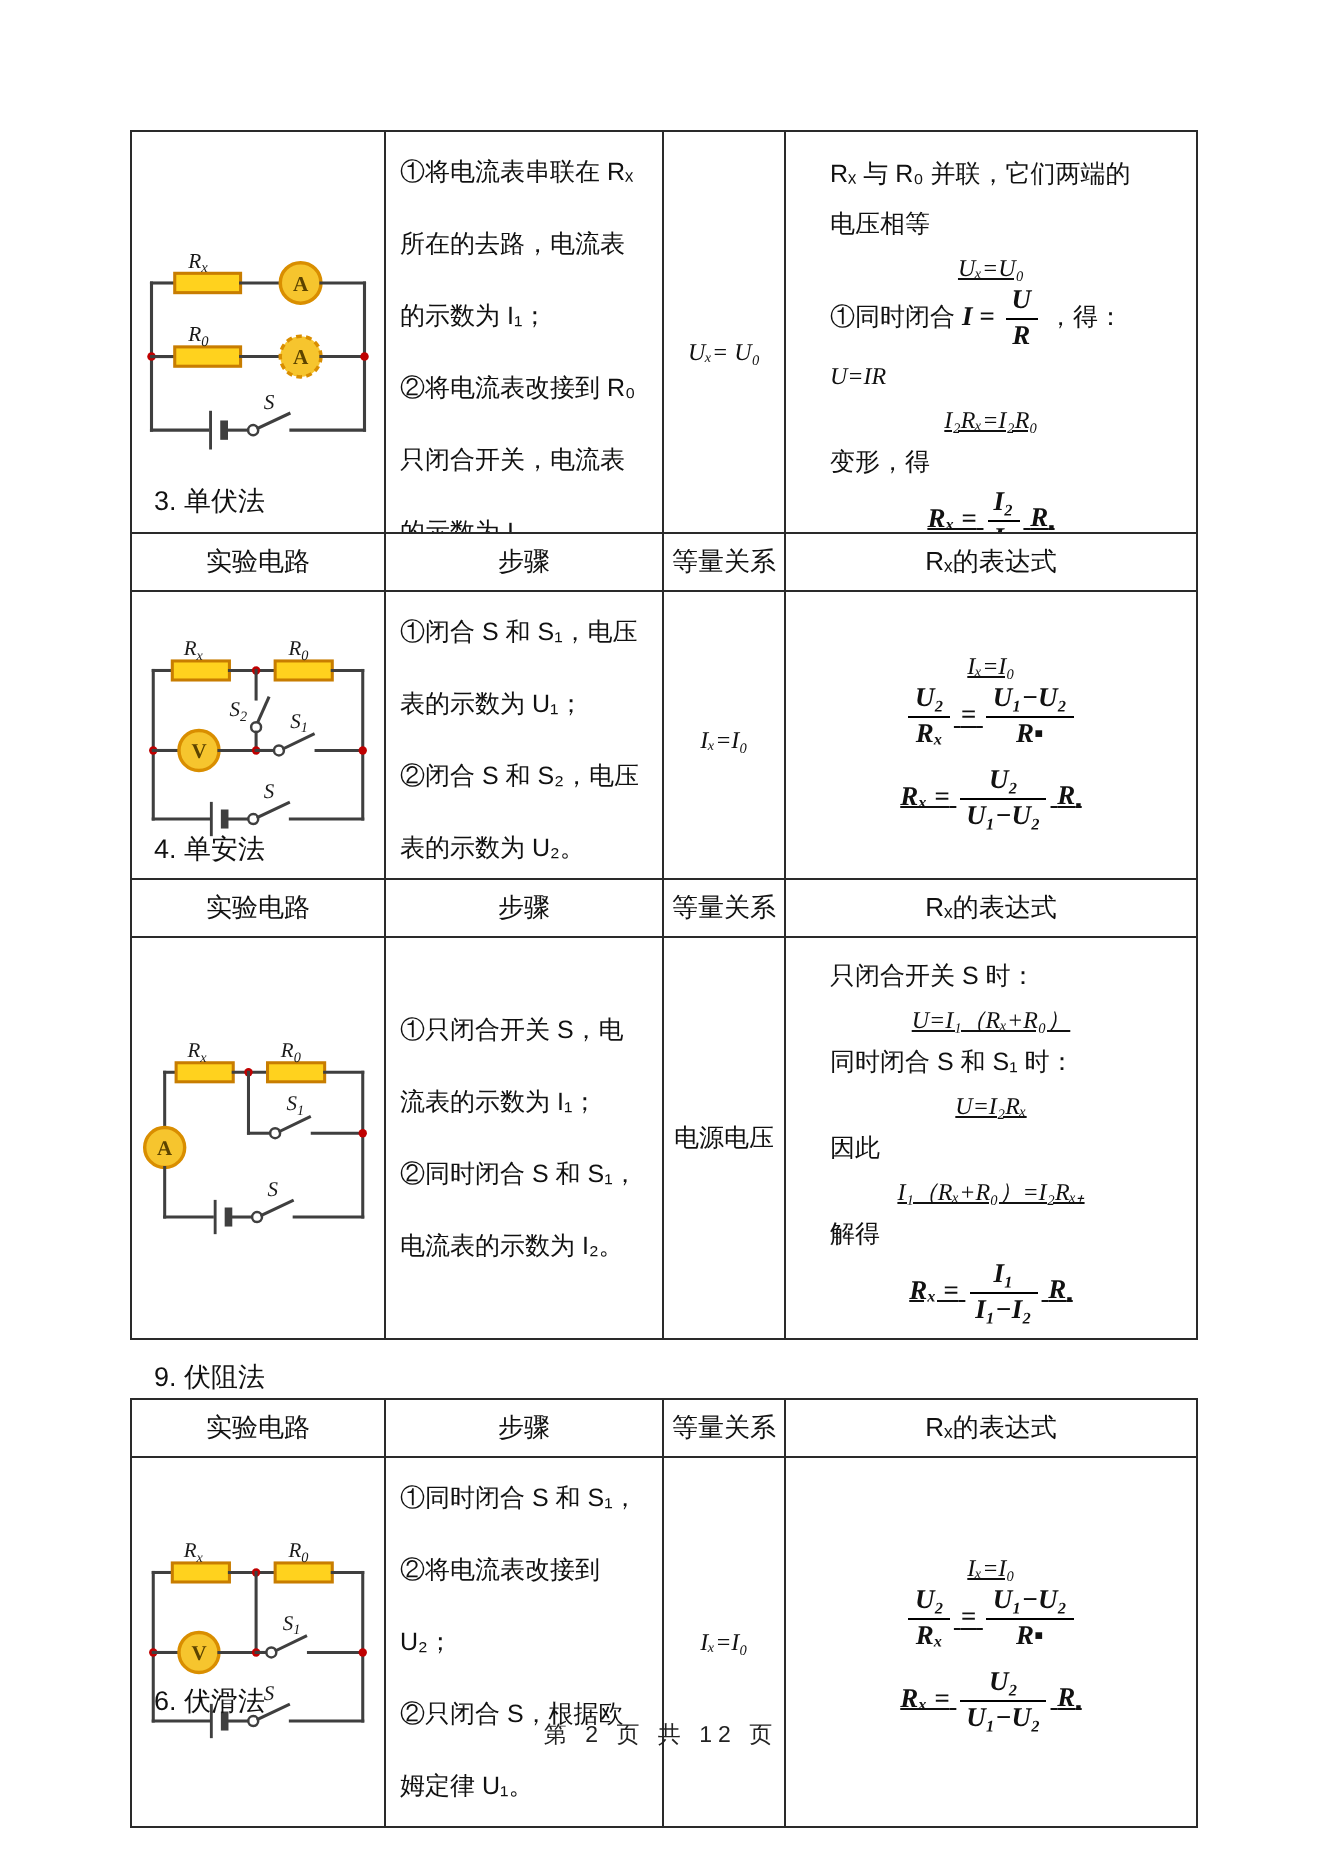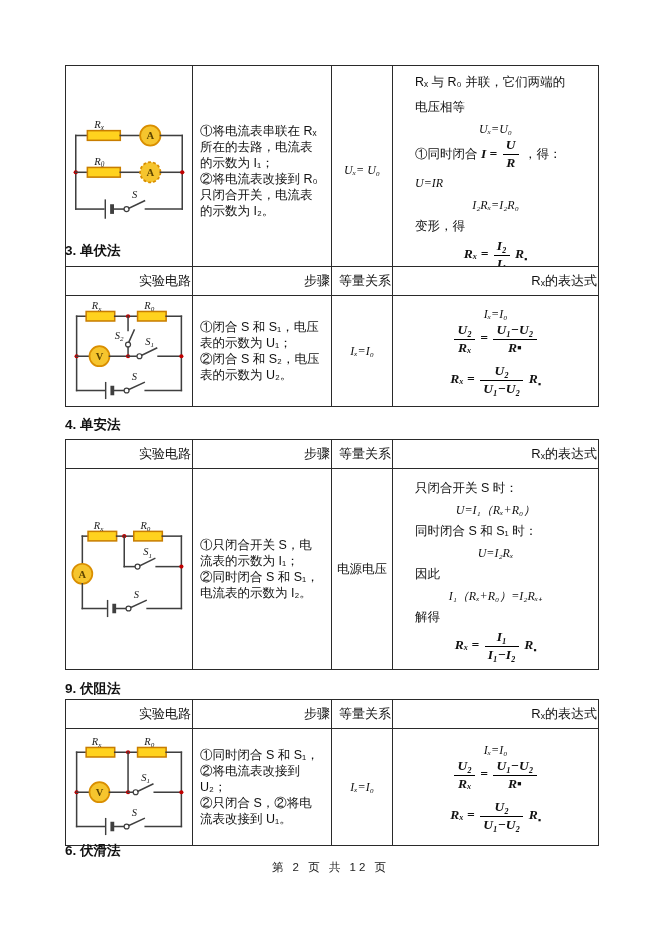--- a/index.html
+++ b/index.html
@@ -1,34 +1,34 @@
 <!DOCTYPE html>
 <html style="--resistor-fill: #ffd21e; --resistor-stroke: #c87d00; --meter-fill: #f6c52e; --meter-stroke: #d98e00; --meter-text: #5c4400; --wire: #3f3f3f; --dot: #c00000;"><head>
 <meta charset="utf-8">
 <style>
   html,body{margin:0;padding:0;background:#fff;}
   .page{position:relative;width:661px;height:935px;background:#fff;overflow:hidden;
         font-family:"Liberation Sans",sans-serif;color:#111;}
   
   table.tb{border-collapse:collapse;table-layout:fixed;}
   table.tb td,table.tb th{border:1.4px solid #2a2a2a;overflow:hidden;}
-  th.hd{height:26px;font-weight:normal;font-size:13px;text-align:right;background:#fff;}
+  th.hd{height:26px;font-weight:normal;font-size:13px;text-align:center;background:#fff;}
   td.circ{text-align:center;vertical-align:middle;padding:2px;}
-  td.steps{vertical-align:middle;padding:2px 7px;font-size:12.5px;line-height:16px;text-align:left;}
+  td.steps{vertical-align:middle;padding:2px 7px;font-size:12.5px;line-height:36px;text-align:left;}
   td.rel{text-align:center;vertical-align:middle;font-size:12.5px;padding:2px;}
   td.expr{vertical-align:middle;padding:4px 22px;font-size:12.5px;}
   .txt{text-align:left;line-height:25px;}
-  .ctr{text-align:center;margin:0 0;line-height:18px;}
+  .ctr{text-align:center;margin:0 0;line-height:18px;text-decoration:underline;}
   .serif-eq{font-family:"Liberation Serif",serif;font-style:italic;font-size:12px;}
   .bmath{font-family:"Liberation Serif",serif;font-style:italic;font-weight:bold;font-size:13.5px;}
   .frac{display:inline-block;vertical-align:middle;text-align:center;margin:0 2px;}
   .frac .fnum{display:block;padding:0 3px 1px 3px;border-bottom:1.4px solid #000;line-height:1.1;}
   .frac .fden{display:block;padding:1px 3px 0 3px;line-height:1.1;}
   sub{font-size:9px;}
-  .sec-title{position:absolute;left:65px;font-size:13.5px;font-weight:bold;}
+  .sec-title{position:absolute;left:77px;font-size:13.5px;font-weight:normal;}
   .footer{position:absolute;left:0;top:860px;width:100%;text-align:center;font-size:11.5px;
           letter-spacing:3px;color:#222;}
   
   svg.ckt{display:block;margin:0 auto;}
   .wire{stroke:var(--wire);stroke-width:1.6;fill:none;stroke-linecap:square;}
   .res{fill:var(--resistor-fill);stroke:var(--resistor-stroke);stroke-width:1.6;}
   .meter{fill:var(--meter-fill);stroke:var(--meter-stroke);stroke-width:1.8;}
   .meter.dashed{stroke-dasharray:3 2.2;}
   .dot{fill:var(--dot);stroke:none;}
   .batt-thin{stroke:var(--wire);stroke-width:1.5;}
@@ -314,21 +314,21 @@
           <line class="batt-thick" x1="45.5" y1="89" x2="45.5" y2="99"></line>
           <line class="wire" x1="47.5" y1="94" x2="58" y2="94"></line>
           <circle class="swc" cx="60.5" cy="94" r="2.6"></circle>
           <line class="wire" x1="63" y1="93" x2="79" y2="85.5"></line>
           <line class="wire" x1="80" y1="94" x2="118" y2="94"></line>
           <text class="clabel" x="66" y="83">S</text>
         </svg>
       </td>
       <td class="steps">
         <div>①同时闭合 S 和 S₁，②将电流表改接到 U₂；</div>
-        <div>②只闭合 S，②将电流表改接到 U₁。</div>
+        <div>②只闭合 S，根据欧姆定律 U₁。</div>
       </td>
       <td class="rel">
         <span class="serif-eq">Iₓ=I₀</span>
       </td>
       <td class="expr">
         <div class="ctr serif-eq">Iₓ=I₀</div>
         <div class="ctr bmath">
           <span class="frac"><span class="fnum">U₂</span><span class="fden">Rₓ</span></span>
           <span>=</span>
           <span class="frac"><span class="fnum">U₁−U₂</span><span class="fden">R▪</span></span>

